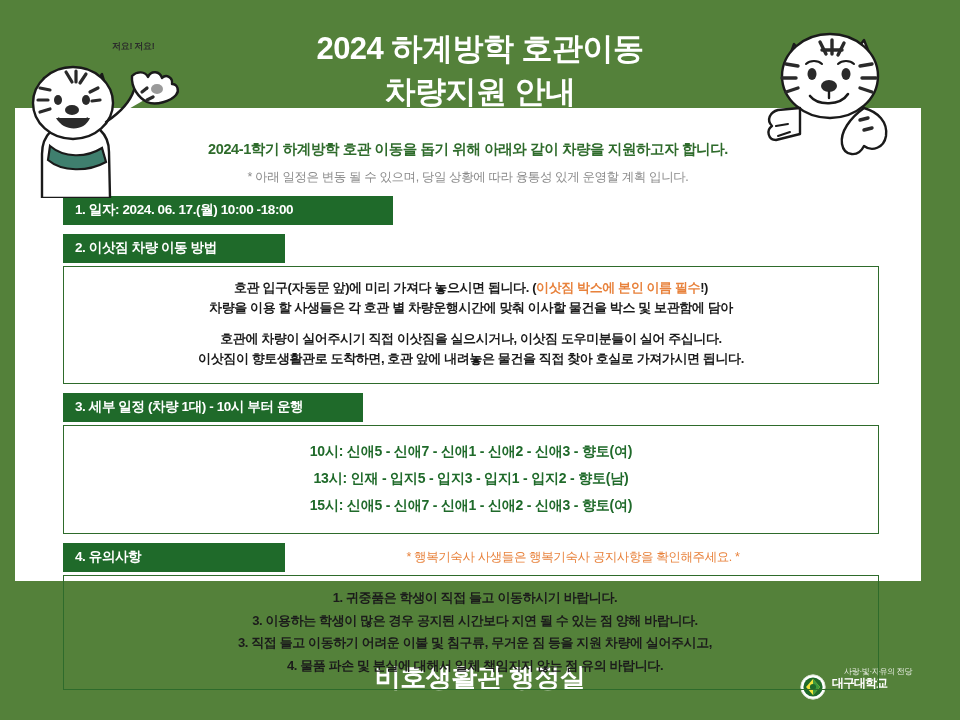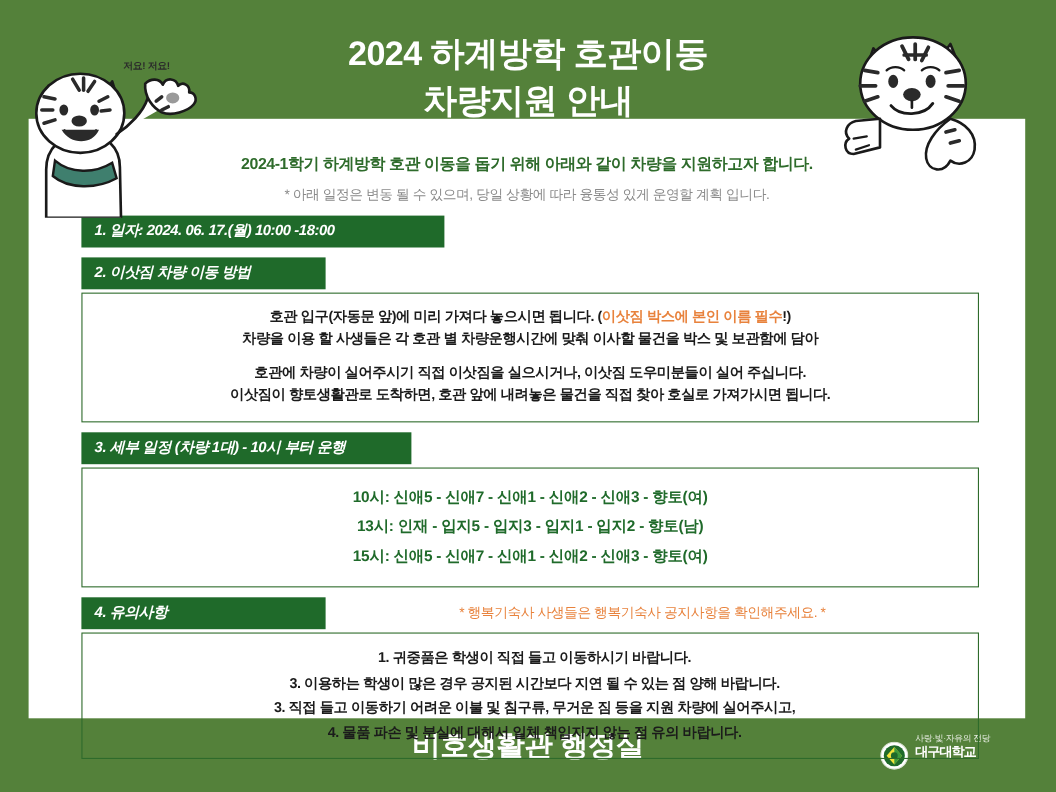--- a/index.html
+++ b/index.html
@@ -38,36 +38,36 @@
   
   .mascot {
     position: absolute;
   }
   .mascot-left  { left: 14px;  top: 48px;  width: 190px; height: 150px; z-index: 6; }
   .mascot-right { left: 760px; top: 8px;   width: 190px; height: 150px; z-index: 6; }
   .mascot svg { display: block; width: 100%; height: 100%; }
   .speech {
     position: absolute;
     left: 112px;
-    top: 54px;
+    top: 40px;
     color: #2b2b2b;
     font-size: 9px;
     font-weight: bold;
     letter-spacing: -0.3px;
     z-index: 7;
     white-space: nowrap;
   }
 
   
   .panel {
     position: absolute;
-    left: 26px;
+    left: 15px;
     top: 108px;
     width: 906px;
-    height: 545px;
+    height: 473px;
     background: #ffffff;
     z-index: 3;
   }
 
   
   .intro {
     position: absolute;
     left: 0;
     top: 32px;
     width: 906px;
@@ -99,21 +99,20 @@
   }
   .sec-head {
     background: #1f6a2a;
     color: #ffffff;
     font-size: 13.5px;
     font-weight: bold;
     letter-spacing: -0.4px;
     padding: 5px 12px 6px 12px;
     box-sizing: border-box;
     white-space: nowrap;
-    font-style: italic;
   }
   .sec-head.w1 { width: 330px; }
   .sec-head.w2 { width: 222px; }
   .sec-head.w3 { width: 300px; }
   .sec-head.w4 { width: 222px; }
   .sec-note {
     flex: 1;
     text-align: center;
     color: #e8823c;
     font-size: 12.5px;
@@ -185,20 +184,21 @@
     width: 26px;
     height: 26px;
   }
   .logo-text { position: absolute; left: 32px; top: 4px; }
   .logo-tag {
     color: #e9edе5;
     color: #e6ece0;
     font-size: 8px;
     letter-spacing: -0.3px;
     white-space: nowrap;
+    margin-left: 12px;
   }
   .logo-name {
     color: #ffffff;
     font-size: 12px;
     font-weight: bold;
     letter-spacing: -1px;
     line-height: 1.05;
     white-space: nowrap;
   }
 </style>

